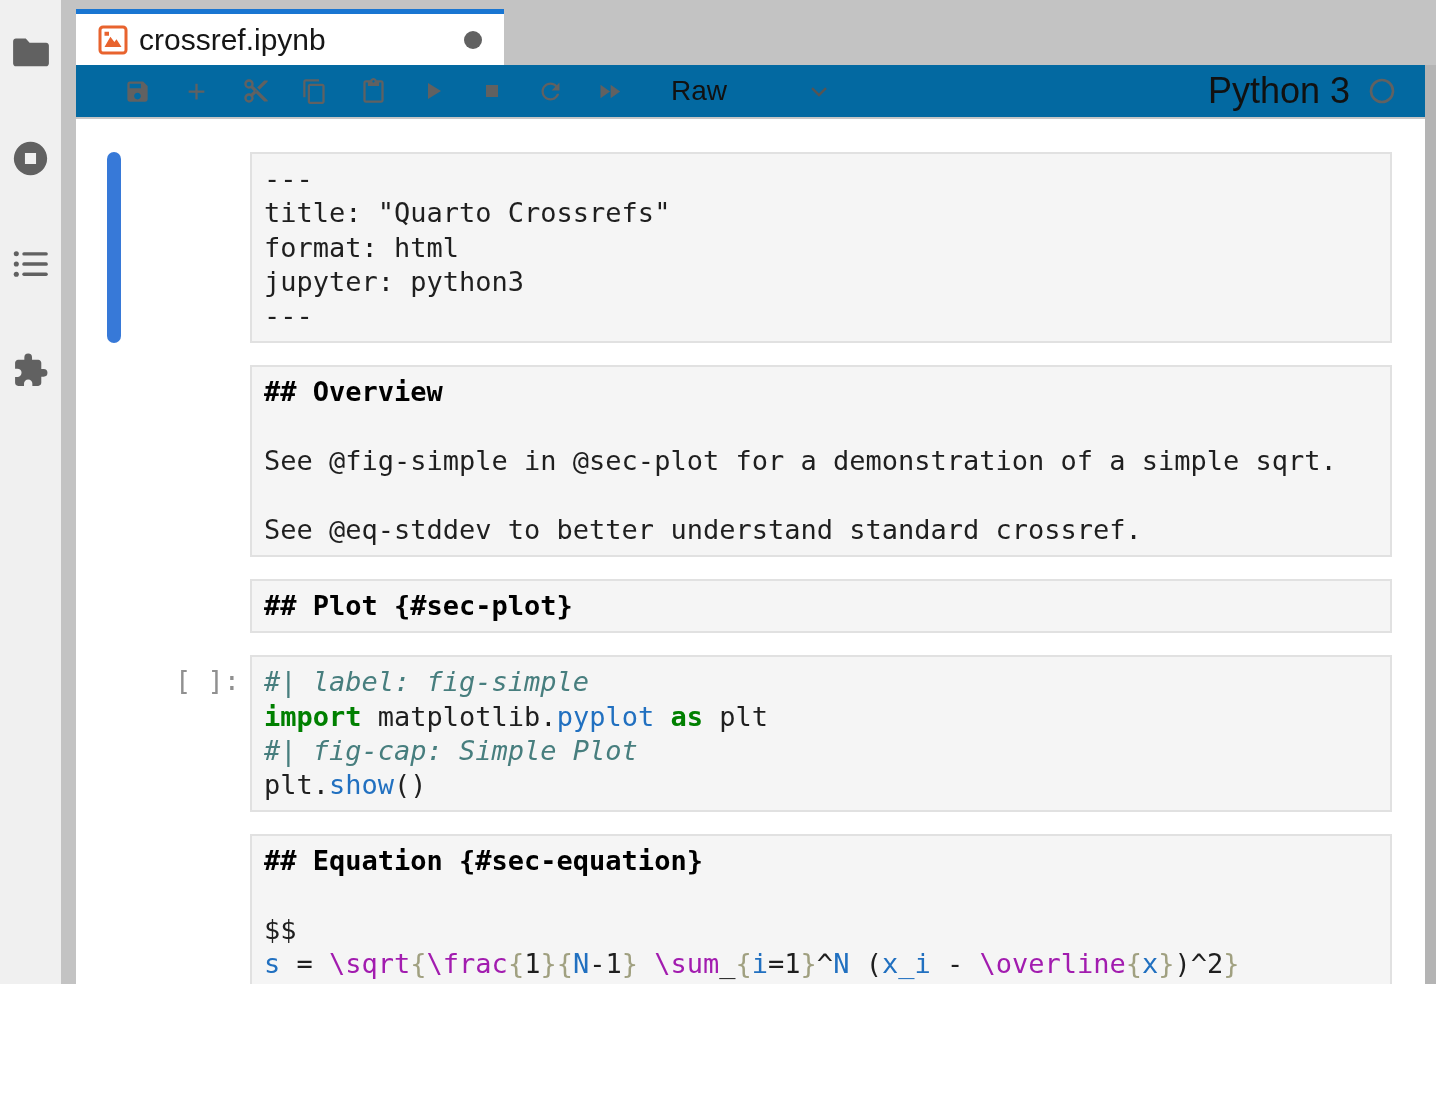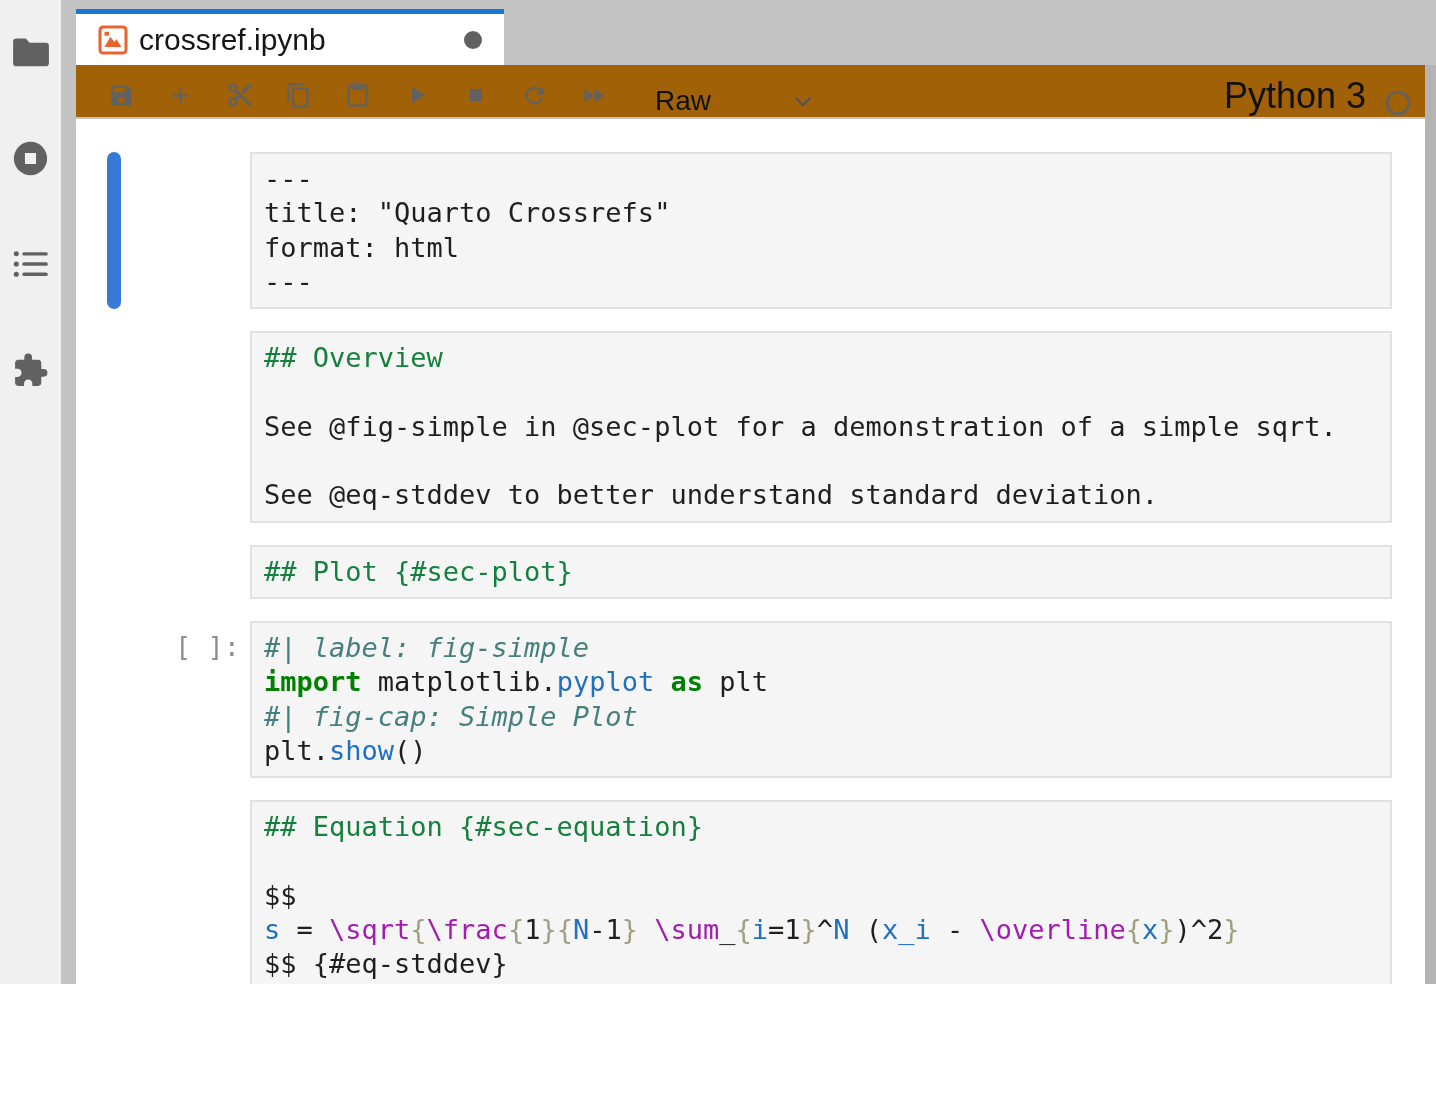--- a/index.html
+++ b/index.html
@@ -19,22 +19,22 @@
   
   .main { flex:1; display:flex; flex-direction:column; position:relative; }
 
   .tabbar { height:65px; background:#c3c3c3; position:relative; flex:none; }
   .tab { position:absolute; left:0; top:9px; width:428px; height:56px; background:#fff;
          border-top:5px solid #1976d2; display:flex; align-items:center; padding:0 22px; }
   .nbicon { width:30px; height:30px; flex:none; }
   .tablabel { font-size:30px; color:#161616; margin-left:11px; white-space:nowrap; }
   .dirtydot { width:18px; height:18px; border-radius:50%; background:#616161; margin-left:auto; }
 
-  .toolbar { height:54px; background:#a16207; border-bottom:2px solid #c6c6c6;
-             display:flex; align-items:flex-end; padding:0 16px; flex:none; }
+  .toolbar { height:54px; background:#0369a1; border-bottom:2px solid #c6c6c6;
+             display:flex; align-items:center; padding:0 32px; flex:none; }
   .tbtn { width:59px; height:44px; background:none; border:none; display:flex;
           align-items:center; justify-content:center; cursor:pointer; }
   .tbtn svg { fill:#616161; }
   .celltype { display:flex; align-items:center; margin-left:32px; cursor:pointer; }
   .celltype-label { font-size:28px; color:#111; }
   .chev { margin-left:78px; display:flex; align-items:center; }
   .tspacer { flex:1; }
   .kernelname { font-size:36px; color:#111; margin-right:18px; cursor:pointer; }
   .kernelstatus { display:flex; align-items:center; margin-right:8px; cursor:pointer; }
 
@@ -50,21 +50,21 @@
   .promptarea { width:129px; flex:none; text-align:right; padding:10px 10px 0 0;
                 font-family:"DejaVu Sans Mono", monospace; font-size:27px; color:#909090;
                 white-space:pre; }
   .editor { flex:1; background:#f5f5f5; border:2px solid #e1e1e1; padding:8px 12px;
             font-family:"DejaVu Sans Mono", monospace; font-size:27px; line-height:34.3px;
             color:#1f1f1f; cursor:text; }
   .line { min-height:34.3px; white-space:pre; }
 
   
   .tk-plain   { color:#1f1f1f; }
-  .tk-header  { color:#15803d; font-weight:normal;margin-top:28px; }
+  .tk-header  { color:#000000; font-weight:bold;margin-top:28px; }
   .tk-comment { color:#477e7e; font-style:italic; }
   .tk-keyword { color:#008000; font-weight:bold; }
   .tk-number  { color:#108810; }
   .tk-func    { color:#2170c0; }
   .tk-var     { color:#2170c0; }
   .tk-cmd     { color:#a21caf; }
   .tk-bracket { color:#a0a080; }
 </style>
 </head>
 <body>
@@ -182,32 +182,33 @@
     </div>
 
     <div class="notebook">
         <div class="cell selected">
           <div class="collapser"></div>
           <div class="promptarea"></div>
           <div class="editor">
             <div class="line"><span class="tk-plain">---</span></div>
             <div class="line"><span class="tk-plain">title: "Quarto Crossrefs"</span></div>
             <div class="line"><span class="tk-plain">format: html</span></div>
+            <div class="line"><span class="tk-plain">jupyter: python3</span></div>
             <div class="line"><span class="tk-plain">---</span></div>
           </div>
         </div>
         <div class="cell">
           <div class="collapser"></div>
           <div class="promptarea"></div>
           <div class="editor">
             <div class="line"><span class="tk-header">## Overview</span></div>
             <div class="line"></div>
             <div class="line"><span class="tk-plain">See @fig-simple in @sec-plot for a demonstration of a simple sqrt.</span></div>
             <div class="line"></div>
-            <div class="line"><span class="tk-plain">See @eq-stddev to better understand standard deviation.</span></div>
+            <div class="line"><span class="tk-plain">See @eq-stddev to better understand standard crossref.</span></div>
           </div>
         </div>
         <div class="cell">
           <div class="collapser"></div>
           <div class="promptarea"></div>
           <div class="editor">
             <div class="line"><span class="tk-header">## Plot {#sec-plot}</span></div>
           </div>
         </div>
         <div class="cell">

